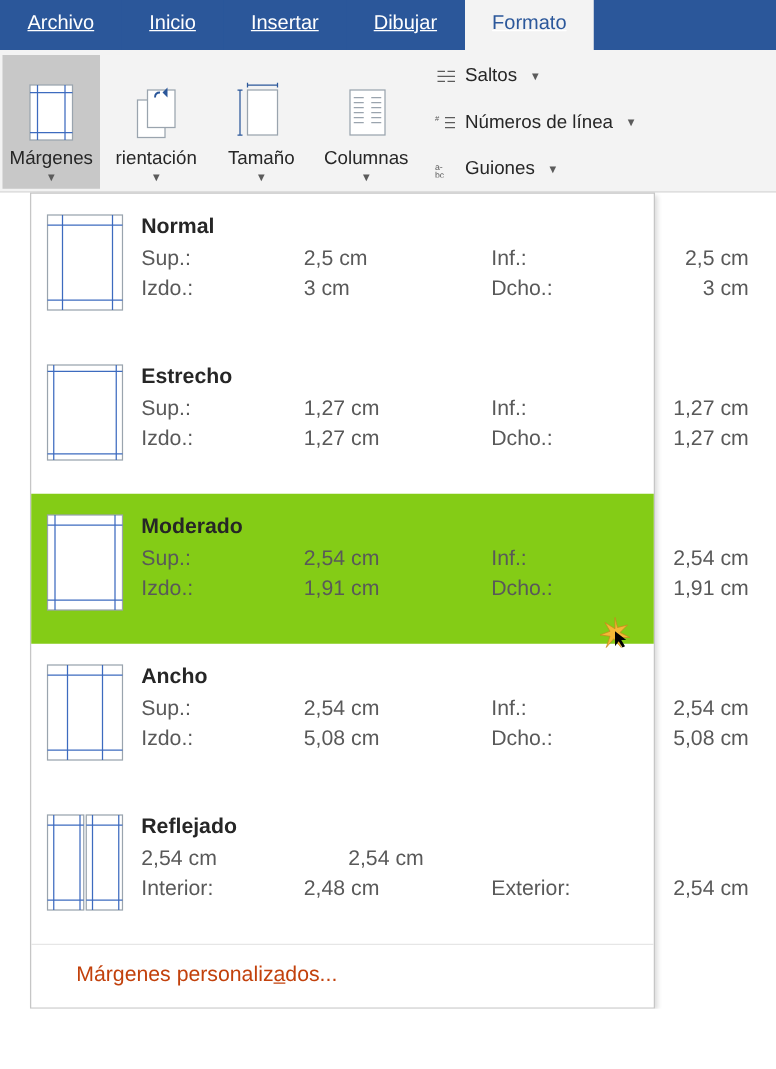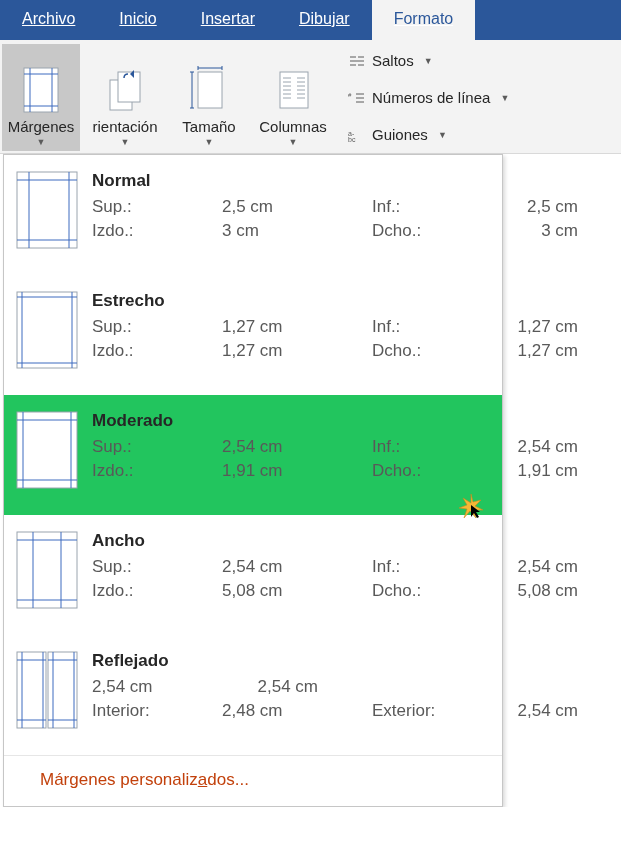--- a/index.html
+++ b/index.html
@@ -76,30 +76,30 @@
       padding: 4px 8px;
       cursor: pointer;
     }
     .mini-btn .mini-ico { width: 18px; height: 14px; display: inline-flex; align-items: center; }
     .mini-btn .caret-inline { font-size: 9px; color: #5b5b5b; margin-left: 4px; }
 
     
     .dropdown {
       border: 1px solid #c6c6c6;
       width: 500px;
-      margin-left: 3px;
+      margin-left: 24px;
       box-shadow: 2px 2px 4px rgba(0,0,0,.15);
     }
     .opt {
       display: flex;
       padding: 16px 10px 26px 12px;
       gap: 14px;
       cursor: pointer;
     }
-    .opt.selected { background: #22c55e; position: relative; }
+    .opt.selected { background: #84cc16; position: relative; }
     .opt .thumb { width: 62px; height: 78px; flex-shrink: 0; }
     .opt-body { flex: 1; color: #595959; font-size: 17px; }
     .opt-title { font-weight: 600; color: #262626; margin-bottom: 6px; }
     .row { display: flex; margin-bottom: 4px; }
     .row .lbl  { width: 130px; }
     .row .val  { width: 150px; }
     .row .lbl2 { width: 130px; }
     .row .val2 { width: 76px; text-align: right; }
     .custom-row {
       border-top: 1px solid #e6e6e6;

